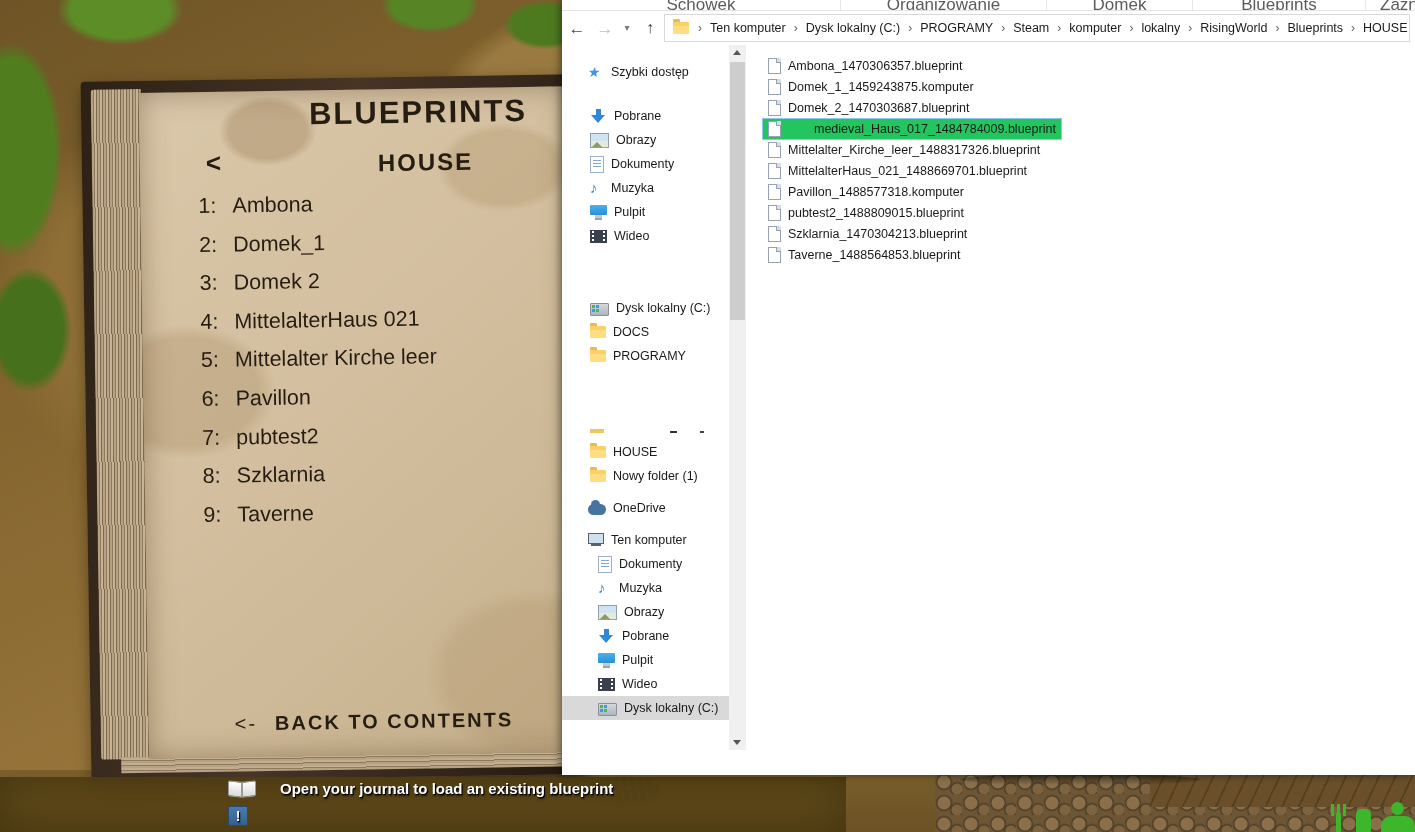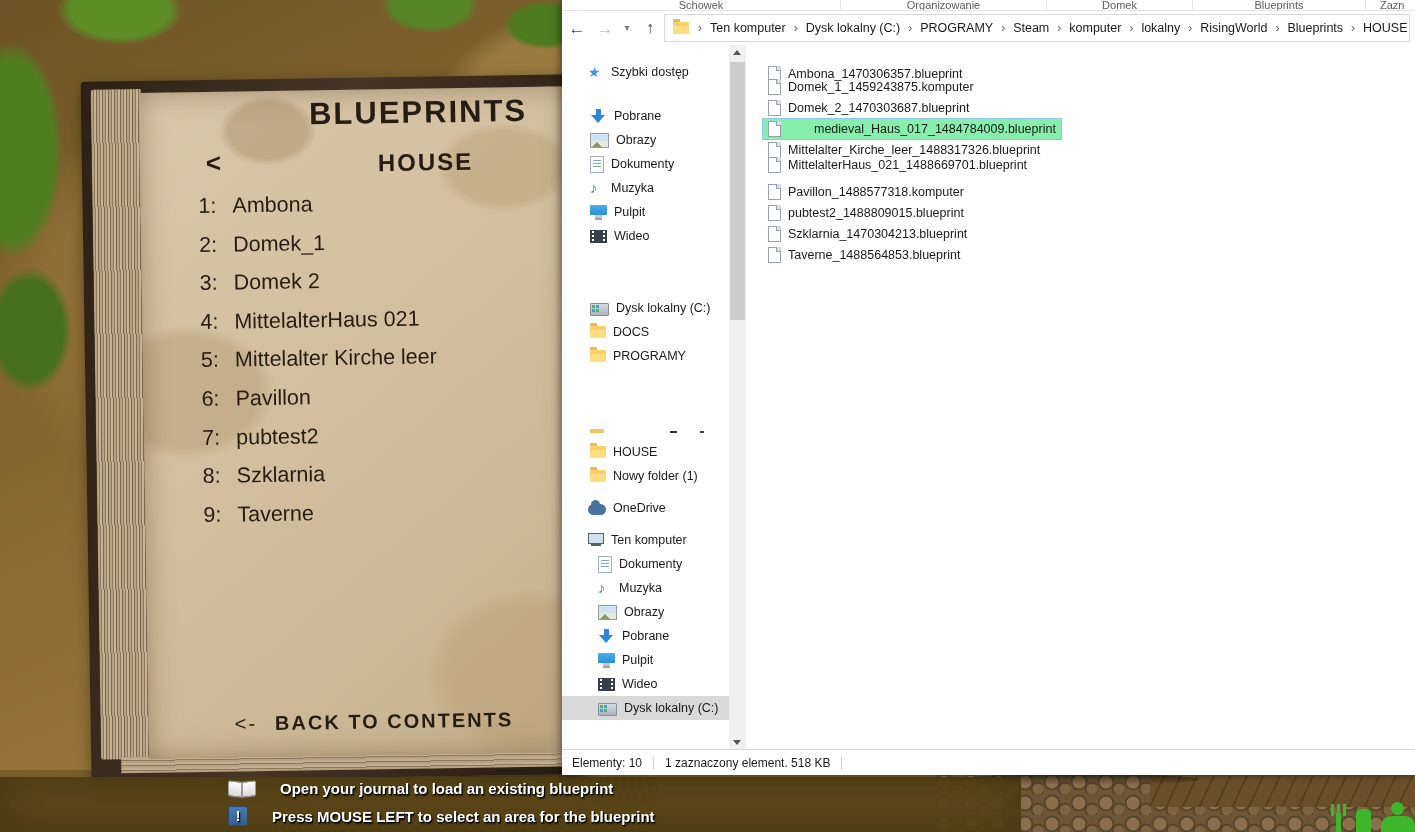--- a/index.html
+++ b/index.html
@@ -71,21 +71,21 @@
   .book-back-arrow{position:absolute;left:66px;top:56px;font-size:26px;font-weight:bold;cursor:pointer;}
   .book-section{position:absolute;left:238px;top:60px;font-size:24px;font-weight:bold;letter-spacing:2px;}
   .book-list{position:absolute;left:58px;top:102px;right:20px;}
   .book-item{height:38.6px;font-size:21.5px;display:flex;align-items:flex-start;cursor:pointer;}
   .book-item .num{width:34px;flex:none;}
   .book-backlink{position:absolute;left:86px;bottom:22px;font-size:20px;letter-spacing:2px;
     font-weight:bold;cursor:pointer;white-space:nowrap;}
   .book-backlink .arr{margin-right:18px;font-weight:normal;}
 
   
-  .hintbar{position:absolute;left:0;top:777px;width:1021px;height:55px;
+  .hintbar{position:absolute;left:0;top:777px;width:846px;height:55px;
     background:rgba(90,69,22,.92);
     box-shadow:inset 0 0 40px rgba(0,0,0,.25);}
   .hint-row{position:absolute;left:228px;display:flex;align-items:center;gap:24px;
     color:#fff;font-size:15px;font-weight:bold;
     text-shadow:1px 1px 0 #000,1px 2px 2px rgba(0,0,0,.8);}
   .hint-row.r1{top:3px;}
   .hint-row.r2{top:29px;}
   .ic-openbook{width:28px;height:17px;position:relative;flex:none;}
   .ic-openbook::before,.ic-openbook::after{content:"";position:absolute;top:1px;width:12px;height:14px;
     background:linear-gradient(#ffffff,#d9d9d9);border:1px solid #9a9a9a;}
@@ -94,21 +94,21 @@
   .ic-exclaim{width:18px;height:18px;flex:none;background:linear-gradient(#4a7bad,#35618f);
     border:1px solid #274a6e;border-radius:2px;color:#fff;font-size:14px;font-weight:bold;
     display:flex;align-items:center;justify-content:center;line-height:1;}
 
   
   .explorer{position:absolute;left:562px;top:0;width:853px;height:775px;background:#fff;
     box-shadow:-2px 0 8px rgba(0,0,0,.45);font-size:12.5px;color:#1a1a1a;}
   .ribbon{position:absolute;left:0;top:0;right:0;height:10px;display:flex;
     border-bottom:1px solid #e4e4e4;overflow:hidden;}
   .rgroup{display:flex;align-items:center;justify-content:center;
-    font-size:11px;color:#5c5c5c;border-right:1px solid #e6e6e6;overflow:hidden;}
+    font-size:17px;color:#5c5c5c;border-right:1px solid #e6e6e6;overflow:hidden;}
   .rgroup:last-child{border-right:none;justify-content:flex-start;padding-left:14px;text-decoration:underline;}
 
   .toolbar{position:absolute;left:0;top:11px;right:0;height:34px;display:flex;align-items:center;}
   .navbtn{flex:none;text-align:center;cursor:pointer;line-height:1;}
   .glyph-back{width:30px;font-size:17px;color:#4a4a4a;}
   .glyph-fwd{width:26px;font-size:17px;color:#bcbcbc;}
   .glyph-hist{width:18px;font-size:10px;color:#7a7a7a;}
   .glyph-up{width:28px;font-size:16px;color:#3d3d3d;}
   .addrbar{flex:1;height:26px;border:1px solid #d9d9d9;margin-right:5px;display:flex;
     align-items:center;padding:0 4px;overflow:hidden;white-space:nowrap;}
@@ -178,21 +178,21 @@
   .sb-btn::before{content:"";position:absolute;left:4px;width:0;height:0;
     border-left:4px solid transparent;border-right:4px solid transparent;}
   .sb-btn.up::before{top:5px;border-bottom:5px solid #555;}
   .sb-btn.down::before{top:6px;border-top:5px solid #555;}
   .sb-thumb{position:absolute;left:1px;top:17px;width:15px;height:258px;background:#cdcdcd;cursor:pointer;}
 
   
   .filelist{position:absolute;left:200px;top:55px;right:10px;}
   .frow{position:absolute;left:0;height:20px;display:flex;align-items:center;gap:7px;
     padding:0 5px;border:1px solid transparent;cursor:pointer;white-space:nowrap;}
-  .frow.sel{background:#86efac;border-color:#8fc7f2;gap:33px;}
+  .frow.sel{background:#22c55e;border-color:#8fc7f2;gap:33px;}
   .ic-file{width:11px;height:14px;background:#fff;border:1px solid #98a0b4;position:relative;flex:none;}
   .ic-file::before{content:"";position:absolute;right:-1px;top:-1px;width:4px;height:4px;
     background:#d6dce8;border-left:1px solid #98a0b4;border-bottom:1px solid #98a0b4;}
 
   
   .statusbar{position:absolute;left:0;right:0;bottom:0;height:25px;border-top:1px solid #d6d6d6;
     background:#fff;display:flex;align-items:center;padding-left:10px;font-size:12px;color:#1b1b1b;}
   .st-sep{width:1px;height:14px;background:#d0d0d0;margin:0 11px;}
 </style>
 </head>
@@ -262,21 +262,20 @@
 
   <div class="rope-prop"></div>
 
   <div class="hintbar">
     <div class="hint-row r1">
       <span class="ic-openbook"></span>
       <span>Open your journal to load an existing blueprint</span>
     </div>
     <div class="hint-row r2">
       <span class="ic-exclaim">!</span>
-      <span>Press MOUSE LEFT to select an area for the blueprint</span>
     </div>
   </div>
 
   <div class="hud">
     <div class="hud-fork"></div>
     <div class="hud-bottle"></div>
     <div class="hud-person"></div>
   </div>
 
   <div class="explorer">
@@ -425,41 +424,41 @@
       </div>
     </div>
 
     <div class="nav-scroll">
       <div class="sb-btn up"></div>
       <div class="sb-thumb"></div>
       <div class="sb-btn down"></div>
     </div>
 
     <div class="filelist">
-      <div class="frow" style="top:8px">
+      <div class="frow" style="top:0px">
         <span class="ic-file"></span>
         <span>Ambona_1470306357.blueprint</span>
         </div>
       <div class="frow" style="top:21px">
         <span class="ic-file"></span>
         <span>Domek_1_1459243875.komputer</span>
         </div>
       <div class="frow" style="top:42px">
         <span class="ic-file"></span>
         <span>Domek_2_1470303687.blueprint</span>
         </div>
       <div class="frow sel" style="top:63px">
         <span class="ic-file"></span>
         <span>medieval_Haus_017_1484784009.blueprint</span>
         </div>
       <div class="frow" style="top:84px">
         <span class="ic-file"></span>
         <span>Mittelalter_Kirche_leer_1488317326.blueprint</span>
         </div>
-      <div class="frow" style="top:99px">
+      <div class="frow" style="top:105px">
         <span class="ic-file"></span>
         <span>MittelalterHaus_021_1488669701.blueprint</span>
         </div>
       <div class="frow" style="top:126px">
         <span class="ic-file"></span>
         <span>Pavillon_1488577318.komputer</span>
         </div>
       <div class="frow" style="top:147px">
         <span class="ic-file"></span>
         <span>pubtest2_1488809015.blueprint</span>
@@ -467,21 +466,15 @@
       <div class="frow" style="top:168px">
         <span class="ic-file"></span>
         <span>Szklarnia_1470304213.blueprint</span>
         </div>
       <div class="frow" style="top:189px">
         <span class="ic-file"></span>
         <span>Taverne_1488564853.blueprint</span>
         </div>
     </div>
 
-    <div class="statusbar">
-      <span>Elementy: 10</span>
-      <span class="st-sep"></span>
-      <span>1 zaznaczony element. 518 KB</span>
-      <span class="st-sep"></span>
-    </div>
   </div>
 
 </div>
 
 </body></html>

